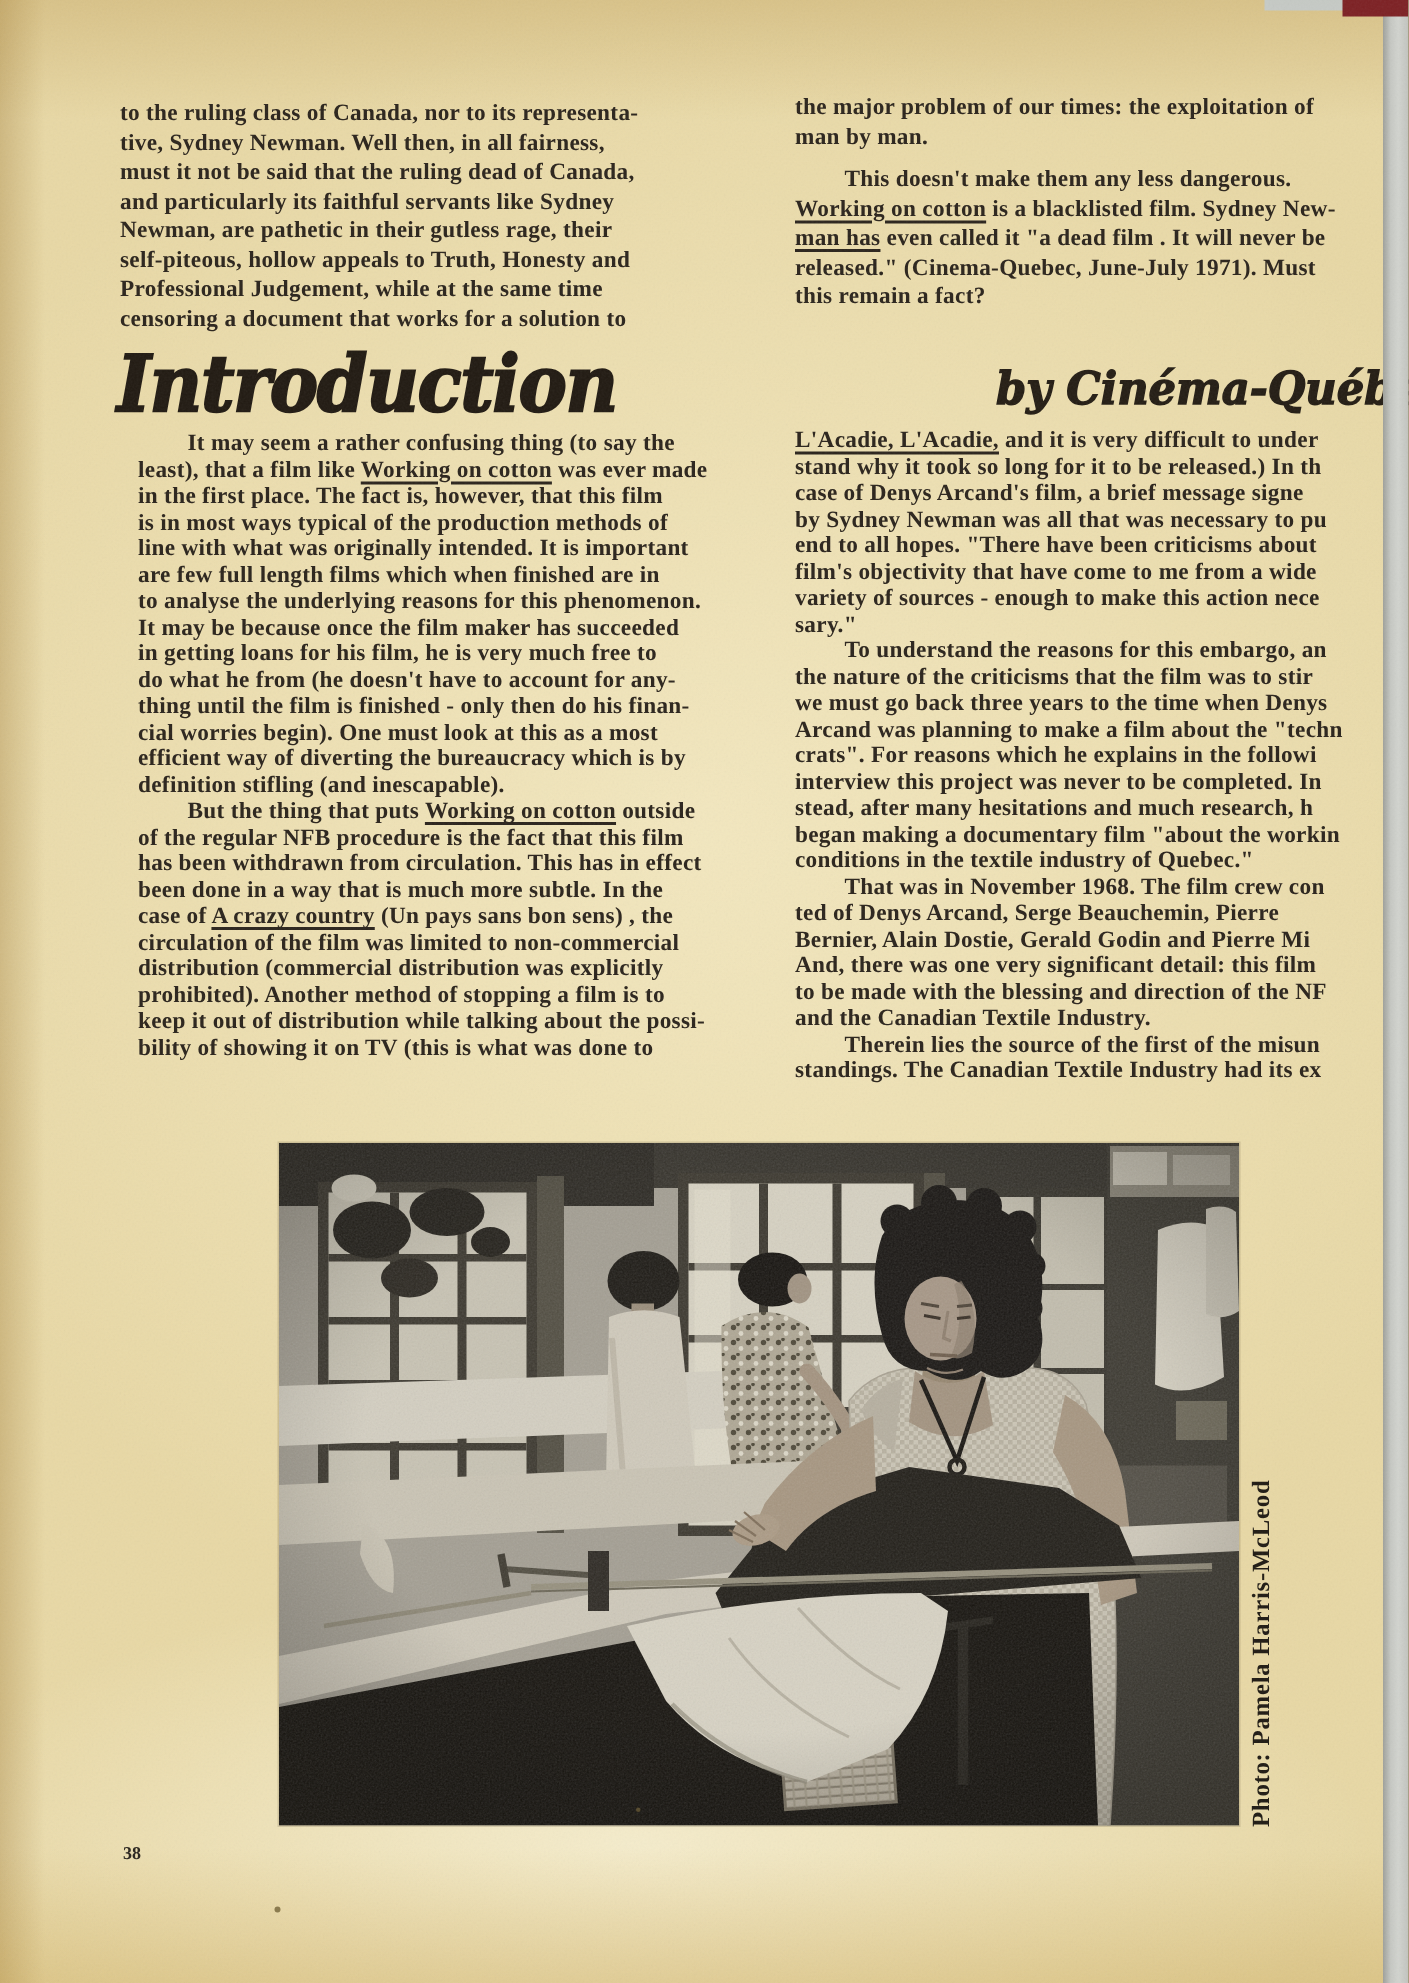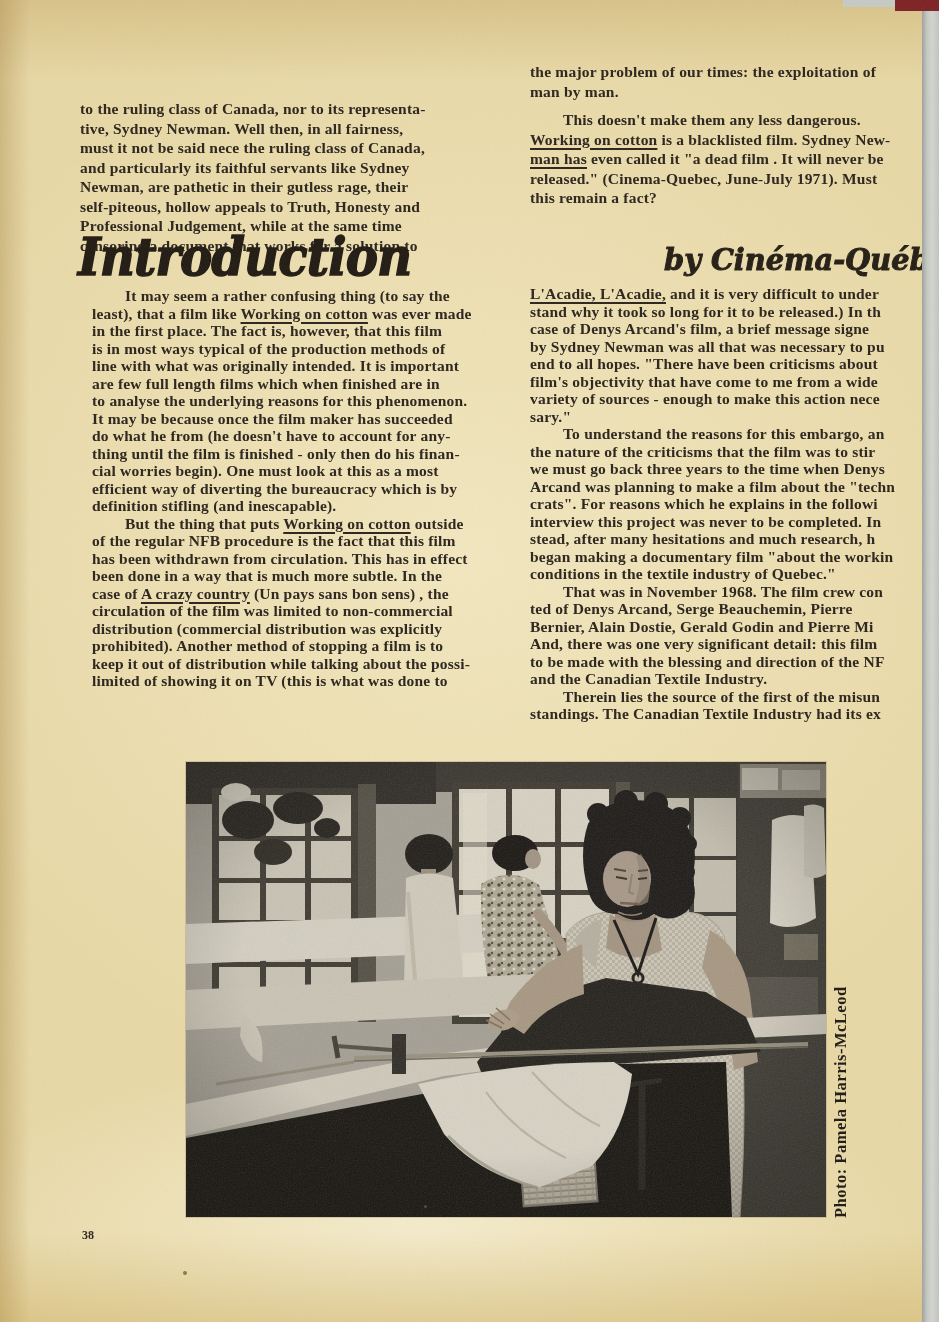--- a/index.html
+++ b/index.html
@@ -47,25 +47,25 @@
   .speck{position:absolute;border-radius:50%;z-index:5;}
   .s1{left:183px;top:1271px;width:4px;height:4px;background:#6b5a2e;opacity:.75;}
   .s2{left:424px;top:1205px;width:3px;height:3px;background:#7a6838;opacity:.6;}
   .grain{position:absolute;inset:0;z-index:9;pointer-events:none;opacity:.07;}
 </style>
 </head>
 <body>
 
 <div class="page">
 
-  <div class="col top" style="left:80px;top:66px;width:445px;margin-top:33px;">
+  <div class="col top" style="left:80px;top:66px;width:445px;">
       <div class="para">
         <div class="txtline">to the ruling class of Canada, nor to its representa-</div>
         <div class="txtline">tive, Sydney Newman. Well then, in all fairness,</div>
-        <div class="txtline">must it not be said nece the ruling class of Canada,</div>
+        <div class="txtline">must it not be said that the ruling dead of Canada,</div>
         <div class="txtline">and particularly its faithful servants like Sydney</div>
         <div class="txtline">Newman, are pathetic in their gutless rage, their</div>
         <div class="txtline">self-piteous, hollow appeals to Truth, Honesty and</div>
         <div class="txtline">Professional Judgement, while at the same time</div>
         <div class="txtline">censoring a document that works for a solution to</div>
       </div>
     </div>
 
   <div class="col top" style="left:530px;top:62px;width:420px;">
       <div class="para">
@@ -87,37 +87,38 @@
   <div class="col body" style="left:92px;top:287px;width:445px;">
       <div class="para indent">
         <div class="txtline">It may seem a rather confusing thing (to say the</div>
         <div class="txtline">least), that a film like <u>Working on cotton</u> was ever made</div>
         <div class="txtline">in the first place. The fact is, however, that this film</div>
         <div class="txtline">is in most ways typical of the production methods of</div>
         <div class="txtline">line with what was originally intended. It is important</div>
         <div class="txtline">are few full length films which when finished are in</div>
         <div class="txtline">to analyse the underlying reasons for this phenomenon.</div>
         <div class="txtline">It may be because once the film maker has succeeded</div>
+        <div class="txtline">in getting loans for his film, he is very much free to</div>
         <div class="txtline">do what he from (he doesn't have to account for any-</div>
         <div class="txtline">thing until the film is finished - only then do his finan-</div>
         <div class="txtline">cial worries begin). One must look at this as a most</div>
         <div class="txtline">efficient way of diverting the bureaucracy which is by</div>
         <div class="txtline">definition stifling (and inescapable).</div>
       </div>
       <div class="para indent">
         <div class="txtline">But the thing that puts <u>Working on cotton</u> outside</div>
         <div class="txtline">of the regular NFB procedure is the fact that this film</div>
         <div class="txtline">has been withdrawn from circulation. This has in effect</div>
         <div class="txtline">been done in a way that is much more subtle. In the</div>
         <div class="txtline">case of <u>A crazy country</u> (Un pays sans bon sens) , the</div>
         <div class="txtline">circulation of the film was limited to non-commercial</div>
         <div class="txtline">distribution (commercial distribution was explicitly</div>
         <div class="txtline">prohibited). Another method of stopping a film is to</div>
         <div class="txtline">keep it out of distribution while talking about the possi-</div>
-        <div class="txtline">limited of showing it on TV (this is what was done to</div>
+        <div class="txtline">bility of showing it on TV (this is what was done to</div>
       </div>
     </div>
 
   <div class="col body" style="left:530px;top:285px;width:420px;">
       <div class="para">
         <div class="txtline"><u>L'Acadie, L'Acadie,</u> and it is very difficult to under</div>
         <div class="txtline">stand why it took so long for it to be released.) In th</div>
         <div class="txtline">case of Denys Arcand's film, a brief message signe</div>
         <div class="txtline">by Sydney Newman was all that was necessary to pu</div>
         <div class="txtline">end to all hopes. "There have been criticisms about</div>

